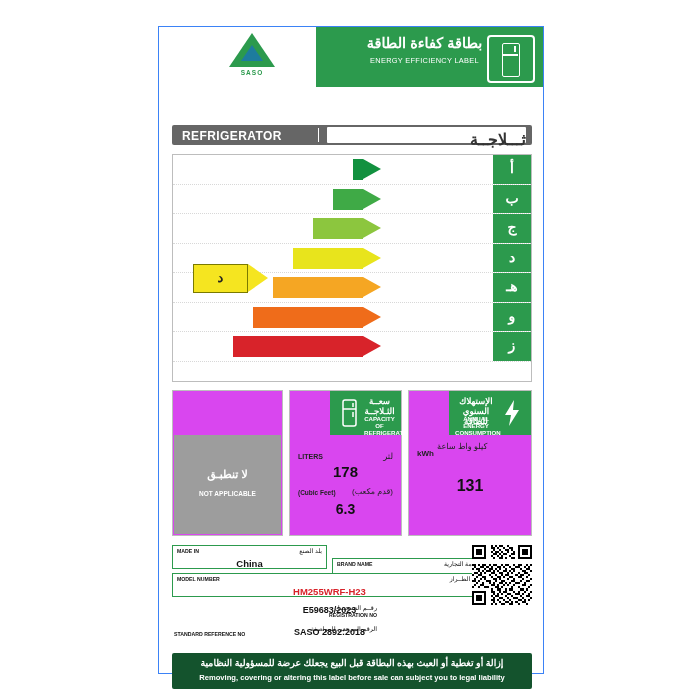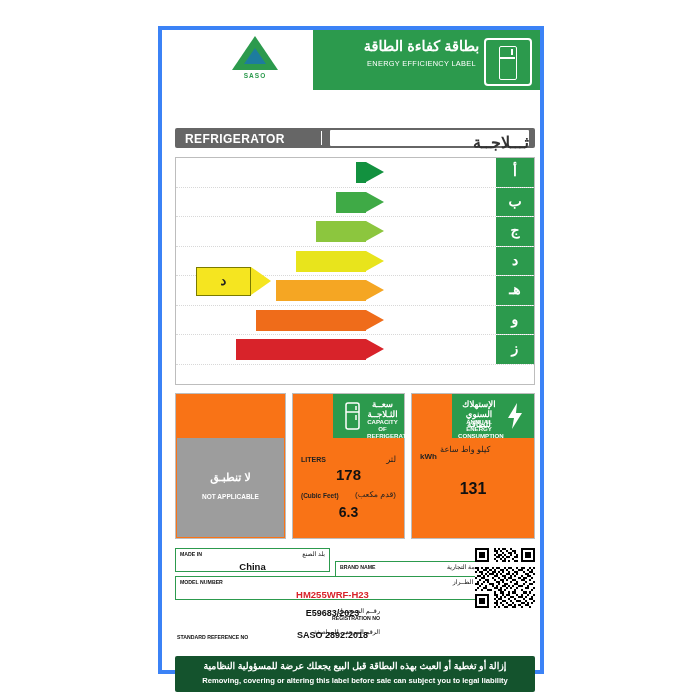--- a/index.html
+++ b/index.html
@@ -1,17 +1,17 @@
 <!DOCTYPE html>
 <html><head>
 <meta charset="utf-8">
 <style>
   html,body{margin:0;padding:0;background:#ffffff;}
   body{width:700px;height:700px;font-family:"Liberation Sans",sans-serif;-webkit-font-smoothing:antialiased;}
-  .label{position:absolute;left:158px;top:26px;width:386px;height:648px;border:4px solid #3b82f6;background:#ffffff;box-sizing:border-box;}
+  .label{position:absolute;left:158px;top:26px;width:386px;height:648px;border:1px solid #3b82f6;background:#ffffff;box-sizing:border-box;}
 
   
   .header{position:relative;height:68px;}
   .green-head{position:absolute;right:0;top:0;width:227px;height:60px;background:#2c9a4d;}
   .green-head .ar{position:absolute;top:8px;left:0;right:10px;text-align:center;color:#fff;font-size:14.5px;font-weight:bold;direction:rtl;}
   .green-head .en{position:absolute;top:29px;left:0;right:10px;text-align:center;color:#fff;font-size:7.4px;font-weight:normal;letter-spacing:.3px;}
   .fridge-badge{position:absolute;right:8px;top:8px;width:44px;height:44px;border:2px solid #fff;border-radius:4px;}
   .fridge-badge:before{content:"";position:absolute;left:13px;top:6px;width:16px;height:32px;border:1.6px solid #fff;border-radius:2px;}
   .fridge-badge:after{content:"";position:absolute;left:13px;top:17px;width:16px;height:1.6px;background:#fff;}
   .fridge-badge i{position:absolute;left:25px;top:9px;width:2px;height:6px;background:#fff;}
@@ -39,21 +39,21 @@
   .gradebox{position:absolute;right:0;top:0;width:38px;height:28.5px;background:#2c9a4d;}
   .gradebox span{position:absolute;left:0;right:0;top:5px;text-align:center;color:#fff;font-size:14px;font-weight:bold;}
   .gradeletters{position:absolute;right:0;top:0;width:38px;height:228px;}
   .curr{position:absolute;left:20px;top:109px;height:29px;}
   .curr .body{position:absolute;left:0;top:0;width:55px;height:29px;background:#f5e520;border:1px solid #7a7a00;box-sizing:border-box;}
   .curr .tip{position:absolute;left:55px;top:0;width:0;height:0;border-top:14.5px solid transparent;border-bottom:14.5px solid transparent;border-left:20px solid #f5e520;}
   .curr .lbl{position:absolute;left:0;width:55px;top:6px;text-align:center;font-size:13px;font-weight:bold;color:#222;}
 
   
   .boxes{position:absolute;left:13px;top:363px;width:360px;height:146px;}
-  .box{position:absolute;top:0;height:146px;border:1px solid #bdbdbd;box-sizing:border-box;background:#f97316;padding-left:40px;}
+  .box{position:absolute;top:0;height:146px;border:1px solid #bdbdbd;box-sizing:border-box;background:#d946ef;padding-left:40px;}
   .box-hd{position:relative;height:44px;background:#2c9a4d;}
   .box-hd .ar{position:absolute;right:6px;top:5px;left:34px;text-align:center;direction:rtl;color:#fff;font-size:8.6px;font-weight:bold;}
   .box-hd .en{position:absolute;right:6px;top:24px;left:34px;text-align:center;color:#fff;font-size:6.1px;font-weight:bold;}
   .ico{position:absolute;left:5px;top:7px;width:28px;height:30px;}
 
   .b1{left:0;width:111px;}
   .b1 .body{position:absolute;left:1px;right:1px;top:44px;bottom:1px;background:#9d9d9d;}
   .b1 .ar{position:absolute;left:0;right:0;top:33px;text-align:center;direction:rtl;color:#fff;font-size:11px;font-weight:bold;letter-spacing:1px;}
   .b1 .en{position:absolute;left:0;right:0;top:55px;text-align:center;color:#fff;font-size:6.5px;font-weight:bold;}
 

